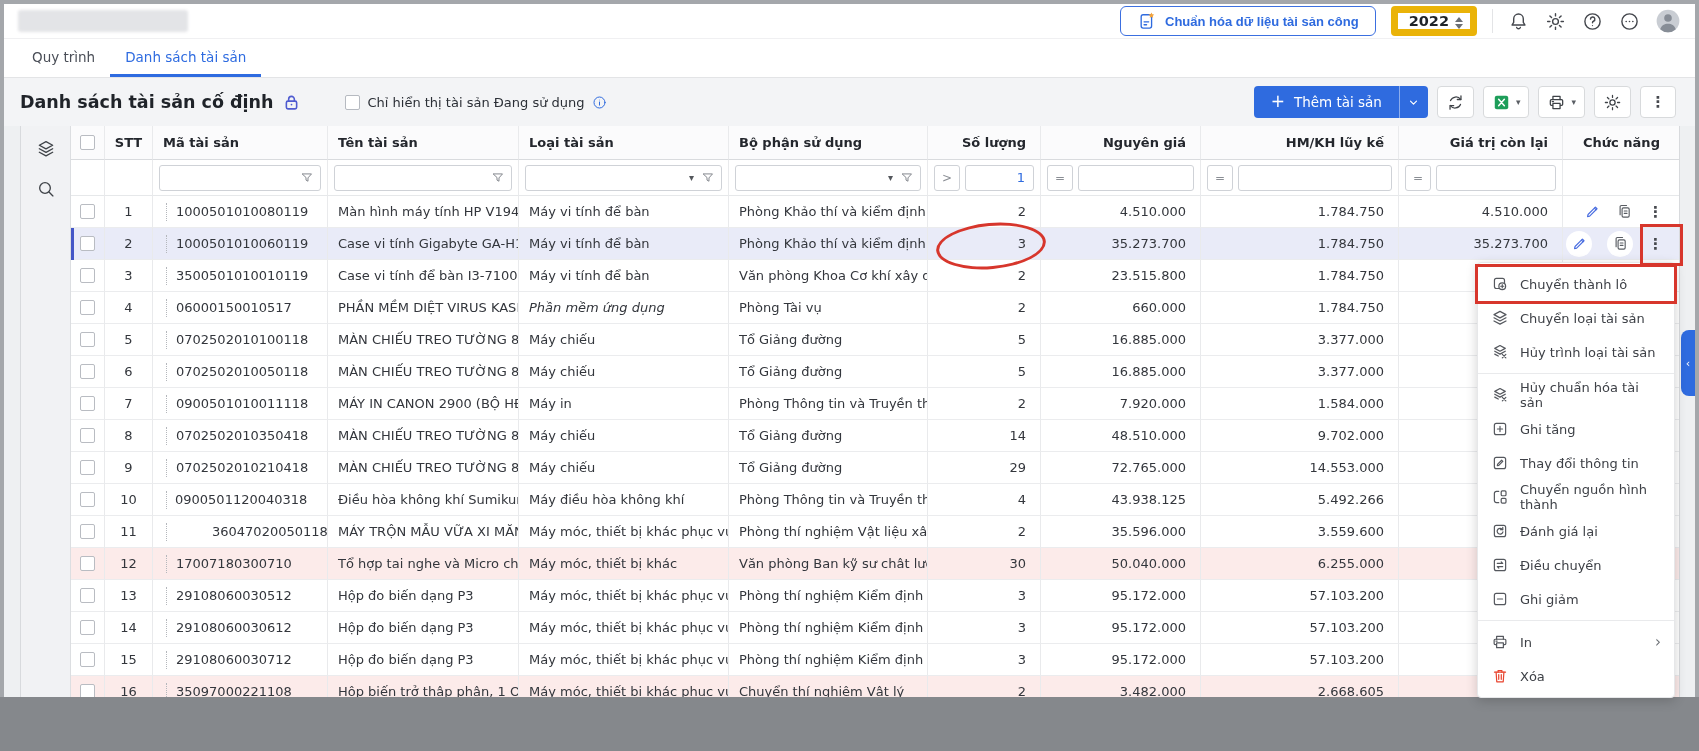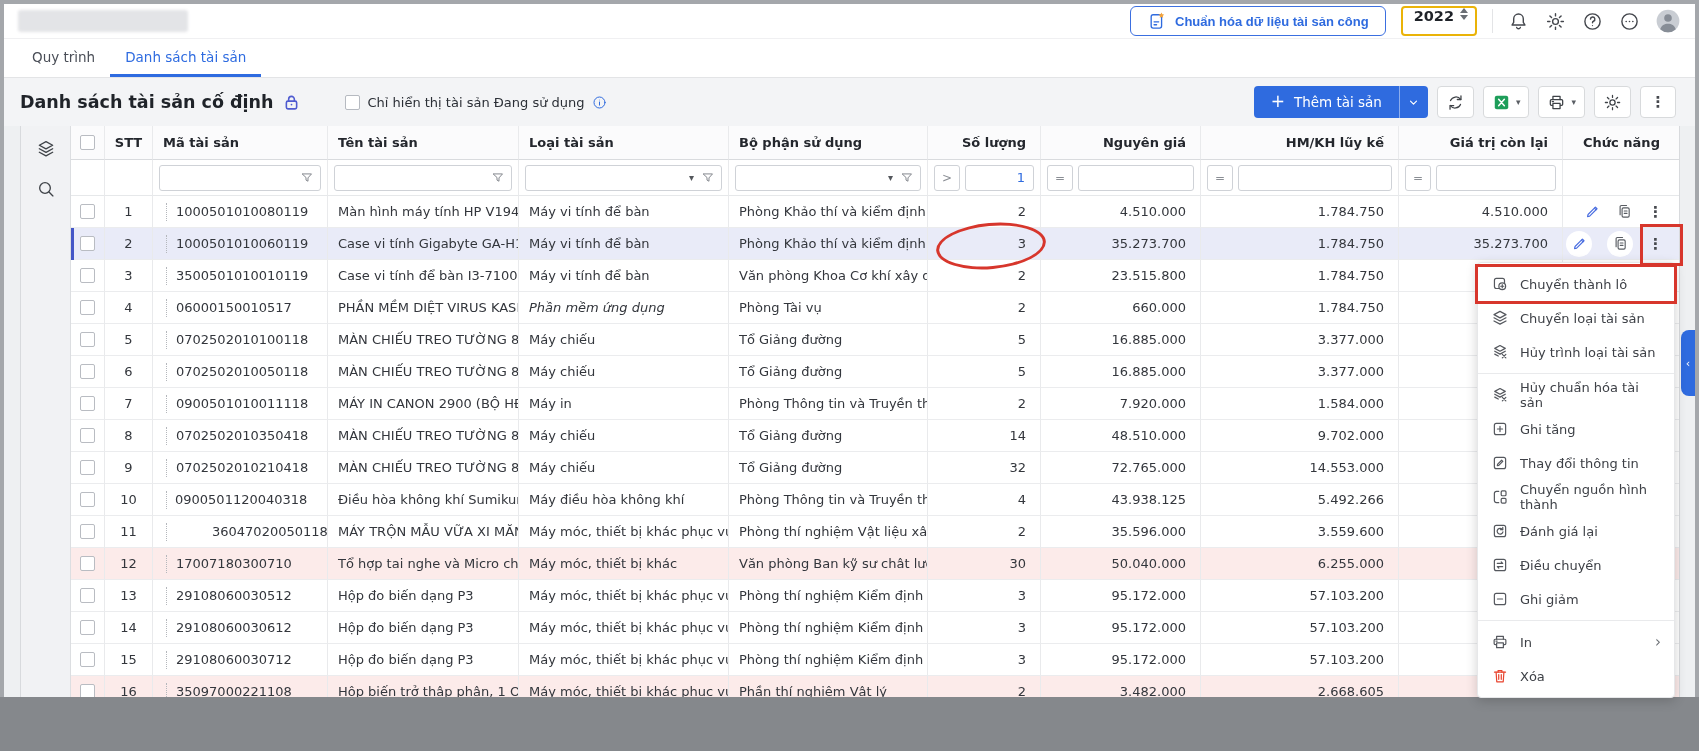--- a/index.html
+++ b/index.html
@@ -8,22 +8,22 @@
             box-shadow: inset 0 0 0 4px #a4a7ab; font-size:13px; color:#33363c; }
 
   
   .topbar { position:absolute; left:4px; top:4px; width:1691px; height:35px; background:#fff;
             border-bottom:1px solid #f0f0f2; display:flex; align-items:center; padding:0 14px; }
   .logo-blur { width:170px; height:22px; background:#e3e4e7; border-radius:3px; filter:blur(1.5px); }
   .tb-right { margin-left:auto; display:flex; align-items:center; gap:15px; }
   .normalize-btn { display:flex; align-items:center; gap:8px; height:30px; padding:0 16px;
                    border:1px solid #3b6fe0; border-radius:6px; background:#fff; color:#2f6bdf;
                    font-weight:bold; font-size:13px; cursor:pointer; }
-  .year-box { display:flex; align-items:flex-start; gap:6px; height:30px; padding:0 7px 12px 11px;
-              border:2px solid #eab308; border-radius:4px; background:#fff; }
+  .year-box { display:flex; align-items:flex-end; gap:6px; height:30px; padding:0 7px 0 11px;
+              border:7px solid #eab308; border-radius:4px; background:#fff; }
   .year-val { font-weight:bold; font-size:14.5px; color:#1f2329; }
   .spin { display:flex; flex-direction:column; gap:2px; }
   .spin i { width:0; height:0; border-left:4px solid transparent; border-right:4px solid transparent; display:block; }
   .spin .up { border-bottom:5px solid #6a6e74; }
   .spin .dn { border-top:5px solid #6a6e74; }
   .tb-div { width:1px; height:24px; background:#e3e4e6; }
   .tbi { width:21px; height:21px; color:#43464c; cursor:pointer; }
   .avatar-wrap { width:26px; height:26px; cursor:pointer; }
 
   
@@ -655,21 +655,21 @@
               <span class="row-cbx"></span>
             </div>
             <div class="cell ac" style="width: 48px;">9</div>
             <div class="cell al code-cell" style="width: 175px;">
               <span class="drag-handle"></span>
               <span>0702502010210418</span>
             </div>
             <div class="cell al" style="width: 191px;">MÀN CHIẾU TREO TƯỜNG 84"x...</div>
             <div class="cell al" style="width: 210px;">Máy chiếu</div>
             <div class="cell al" style="width: 199px;">Tổ Giảng đường</div>
-            <div class="cell ar" style="width: 113px;">32</div>
+            <div class="cell ar" style="width: 113px;">29</div>
             <div class="cell ar" style="width: 160px;">72.765.000</div>
             <div class="cell ar" style="width: 198px;">14.553.000</div>
             <div class="cell ar" style="width: 164px;"></div>
             <div class="cell ac actions-cell" style="width: 118px;">
               <span class="ic act-ic act-edit" style="width: 17px; height: 17px;">
                 <svg viewBox="0 0 24 24" fill="none" stroke="currentColor" stroke-width="1.6" stroke-linecap="round" stroke-linejoin="round">
                   <path d="M5 19.2l.7-3L16.1 5.8l2.3 2.3L8 18.5z"></path>
                   <path d="M14.7 7.2l2.3 2.3"></path>
                 </svg>
               </span>
@@ -885,21 +885,21 @@
             <div class="cell ac" style="width: 34px;">
               <span class="row-cbx"></span>
             </div>
             <div class="cell ac" style="width: 48px;">16</div>
             <div class="cell al code-cell" style="width: 175px;">
               <span class="drag-handle"></span>
               <span>35097000221108</span>
             </div>
             <div class="cell al" style="width: 191px;">Hộp biến trở thập phân, 1 Ohm...</div>
             <div class="cell al" style="width: 210px;">Máy móc, thiết bị khác phục vụ...</div>
-            <div class="cell al" style="width: 199px;">Phần thí nghiệm Vật lý</div>
+            <div class="cell al" style="width: 199px;">Chuyển thí nghiệm Vật lý</div>
             <div class="cell ar" style="width: 113px;">2</div>
             <div class="cell ar" style="width: 160px;">3.482.000</div>
             <div class="cell ar" style="width: 198px;">2.668.605</div>
             <div class="cell ar" style="width: 164px;"></div>
             <div class="cell ac actions-cell" style="width: 118px;">
               <span class="ic act-ic act-edit" style="width: 17px; height: 17px;">
                 <svg viewBox="0 0 24 24" fill="none" stroke="currentColor" stroke-width="1.6" stroke-linecap="round" stroke-linejoin="round">
                   <path d="M5 19.2l.7-3L16.1 5.8l2.3 2.3L8 18.5z"></path>
                   <path d="M14.7 7.2l2.3 2.3"></path>
                 </svg>

